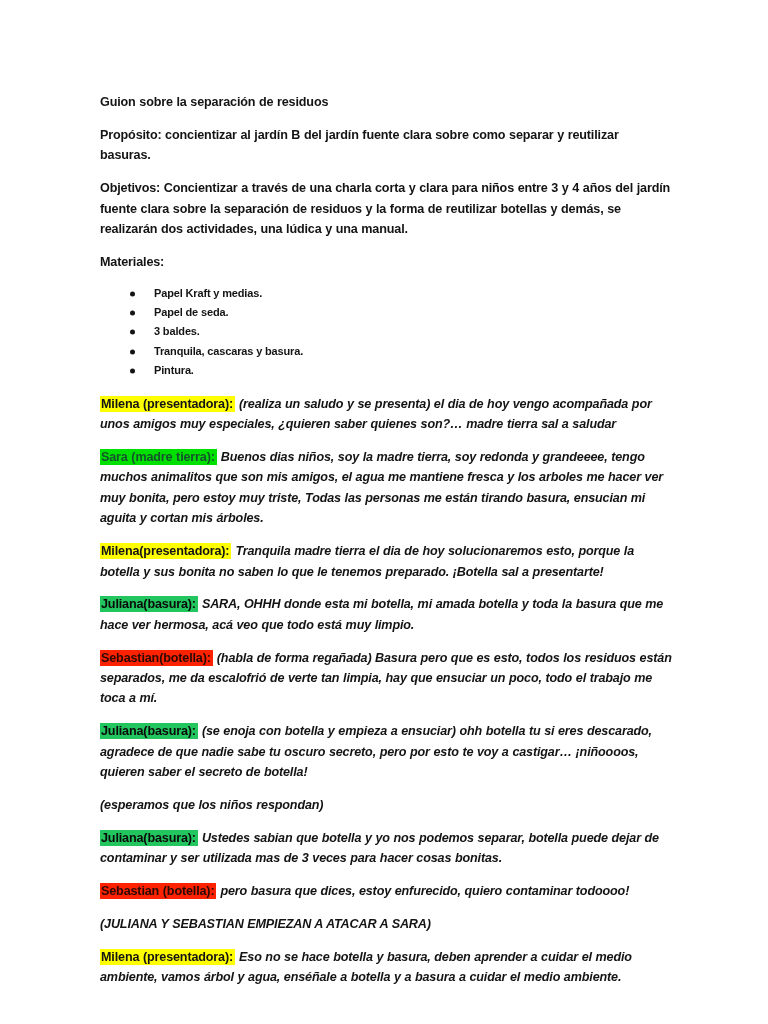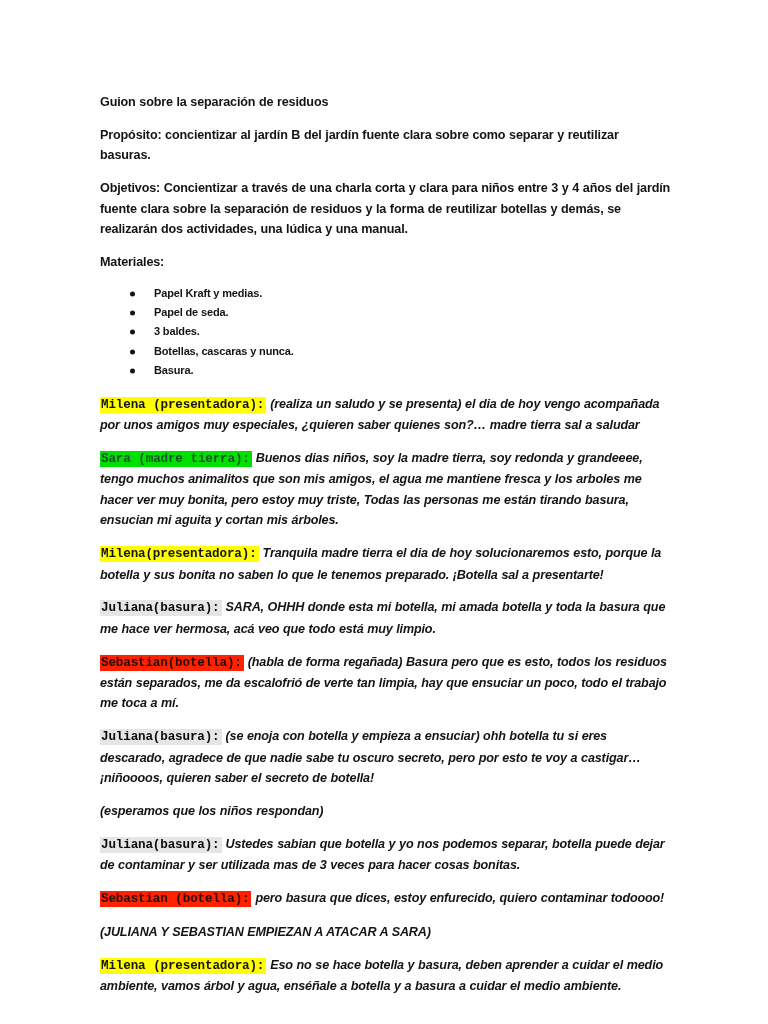--- a/index.html
+++ b/index.html
@@ -62,27 +62,26 @@
     width: 5px;
     height: 5px;
     border-radius: 50%;
     background: #141414;
     display: block;
   }
   .speaker {
     padding: 1px 2px 1px 1px;
     font-weight: bold;
     box-decoration-break: clone;
-    font-family: Liberation Mono, monospace;
     -webkit-box-decoration-break: clone;
   }
   .hl-yellow { background: #ffff00; color: #141414; }
   .hl-green  { background: #00e000; color: #14532d; }
   .hl-red    { background: #ff2200; color: #2a0a00; }
-  .hl-cyan   { background: #e5e5e5; color: #0a0a0a; }
+  .hl-cyan   { background: #22c55e; color: #0a0a0a; }
   .dialogue-text { font-weight: bold; font-style: italic; }
   .sp-gap { display: inline-block; width: 4px; }
 </style>
 </head>
 <body>
 
 <div class="page">
   <div class="doc-body">
 
     <p class="para">Guion sobre la separación de residuos</p>
@@ -101,25 +100,25 @@
       <li>
         <span class="bullet"></span>
         <span>Papel de seda.</span>
       </li>
       <li>
         <span class="bullet"></span>
         <span>3 baldes.</span>
       </li>
       <li>
         <span class="bullet"></span>
-        <span>Botellas, cascaras y nunca.</span>
+        <span>Tranquila, cascaras y basura.</span>
       </li>
       <li>
         <span class="bullet"></span>
-        <span>Basura.</span>
+        <span>Pintura.</span>
       </li>
     </ul>
 
     <div>
 
       <p class="para">
         <span class="speaker hl-yellow">Milena (presentadora):</span><span class="sp-gap"></span><span class="dialogue-text">(realiza un saludo y se presenta) el dia de hoy vengo acompañada por unos amigos muy especiales, ¿quieren saber quienes son?… madre tierra sal a saludar</span>
       </p>
 
       <p class="para">

